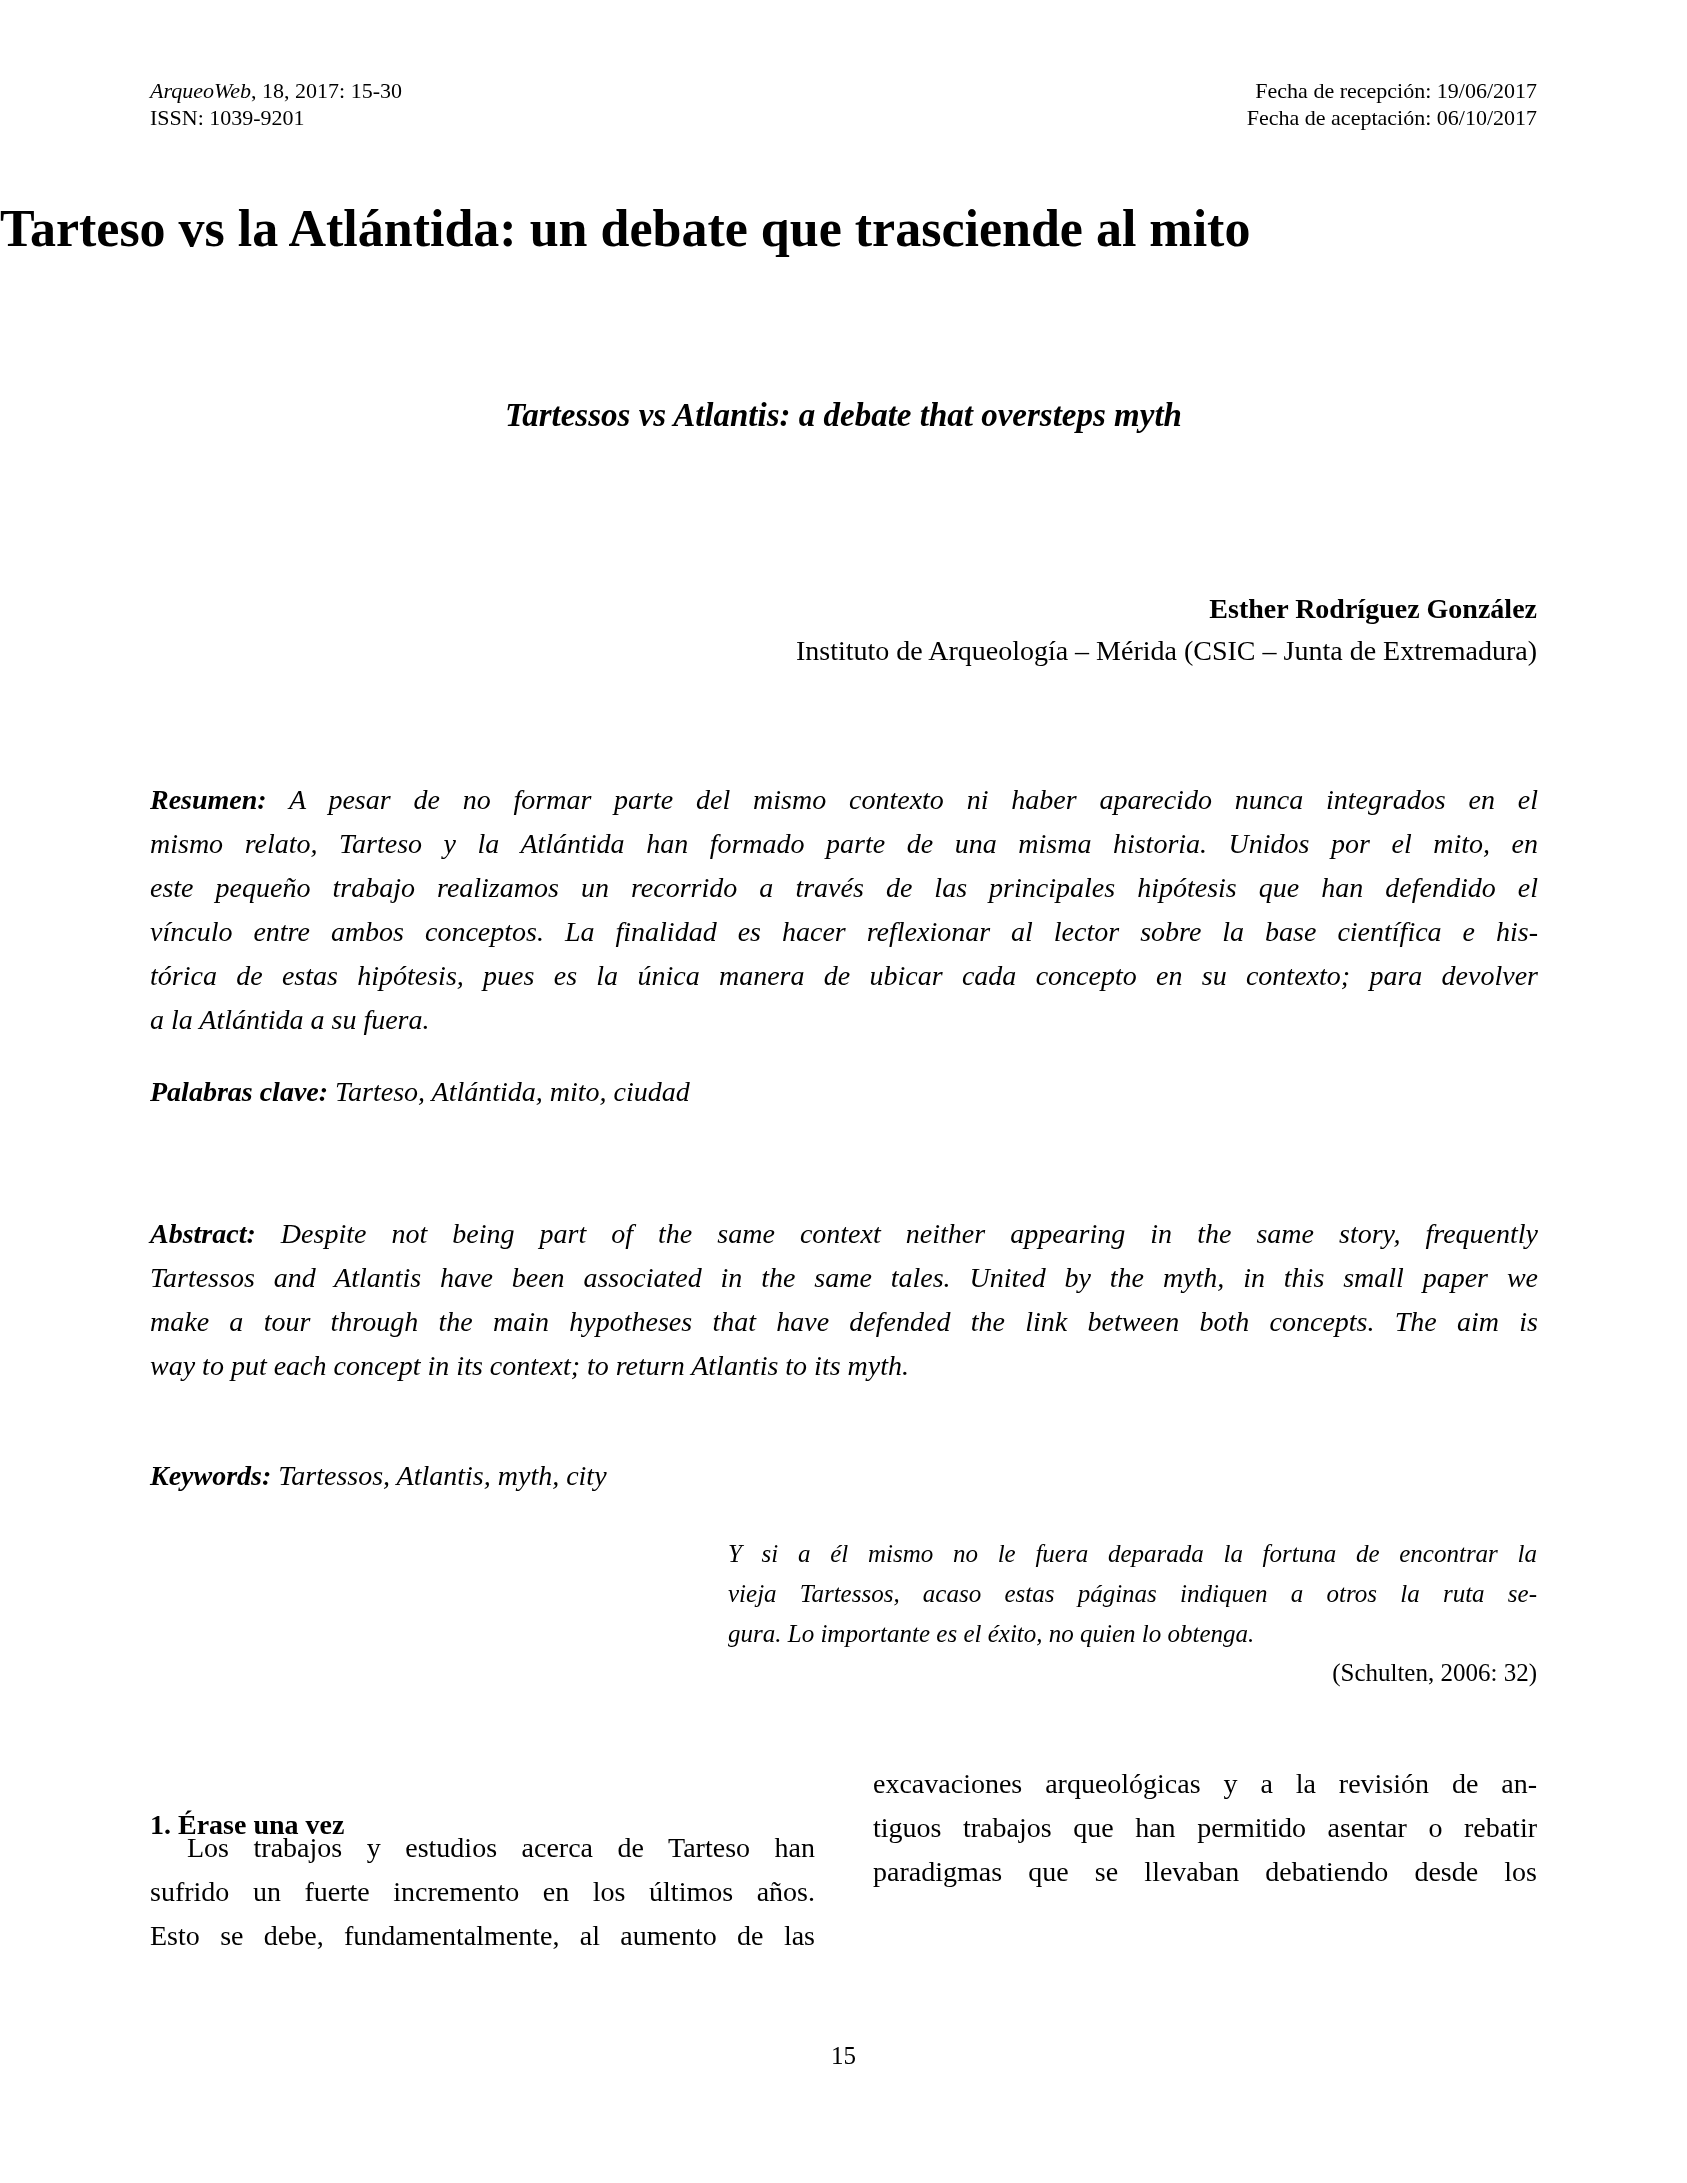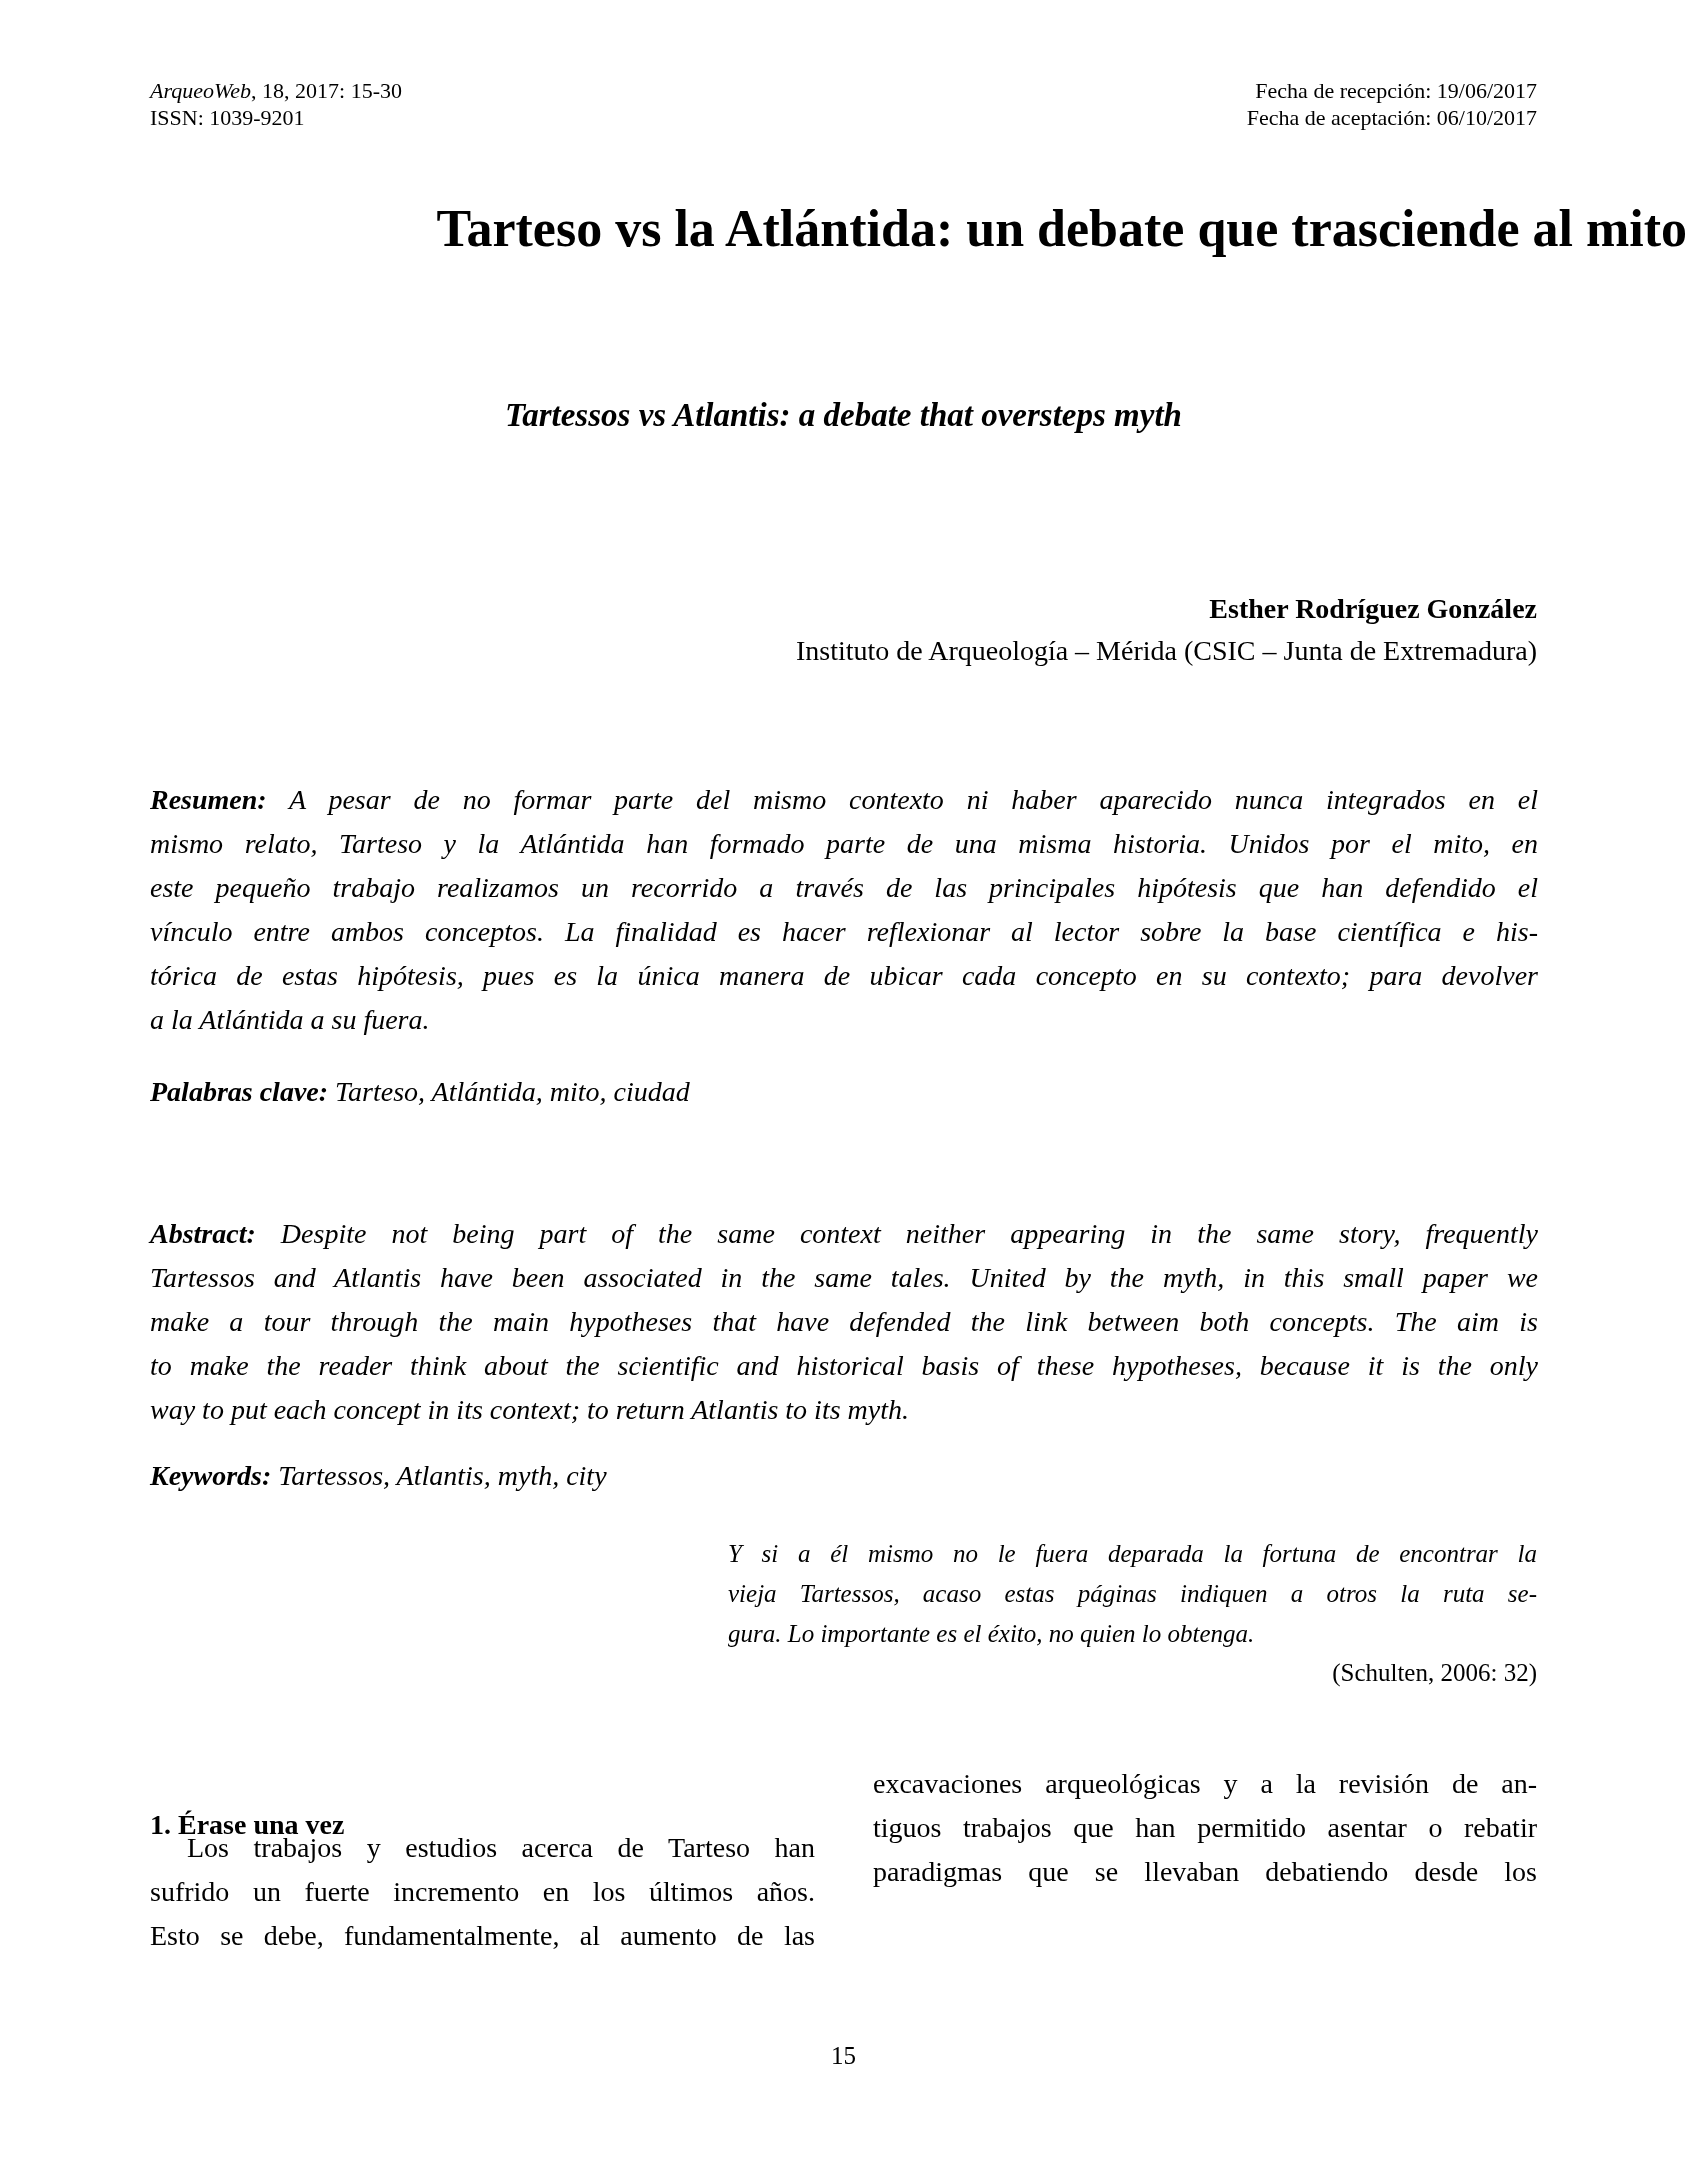--- a/index.html
+++ b/index.html
@@ -27,21 +27,21 @@
       font-size: 22px; line-height: 26.5px;
       text-align: right;
       margin-left: 42px;
     }
     .hdr-line { display: block; white-space: nowrap; }
     .journal-name { font-style: italic; }
 
     
     .title {
       left: 0; width: 1687px; top: 196px;
-      text-align: right;
+      text-align: left;
       font-weight: bold;
       font-size: 52px; line-height: 66px;
       white-space: nowrap;
     }
     .subtitle {
       left: 0; width: 1687px; top: 392px;
       text-align: center;
       font-weight: bold; font-style: italic;
       font-size: 33px; line-height: 46px;
       color: #000000;
@@ -160,21 +160,20 @@
 </div>
 
 <div class="abs kw kw-es">
   <span class="label-bold">Palabras clave:</span><span> Tarteso, Atlántida, mito, ciudad</span>
 </div>
 
 <div class="abs abstract-block abstract-en">
   <span class="line"><span class="label-bold">Abstract:</span><span> Despite not being part of the same context neither appearing in the same story, frequently</span></span>
   <span class="line">Tartessos and Atlantis have been associated in the same tales. United by the myth, in this small paper we</span>
   <span class="line">make a tour through the main hypotheses that have defended the link between both concepts. The aim is</span>
-  <span class="line">to make the reader think about the scientific and historical basis of these hypotheses, because it is the only</span>
   <span class="line last">way to put each concept in its context; to return Atlantis to its myth.</span>
 </div>
 
 <div class="abs kw kw-en">
   <span class="label-bold">Keywords:</span><span> Tartessos, Atlantis, myth, city</span>
 </div>
 
 <div class="abs epigraph">
   <span class="line">Y si a él mismo no le fuera deparada la fortuna de encontrar la</span>
   <span class="line">vieja Tartessos, acaso estas páginas indiquen a otros la ruta se-</span>

